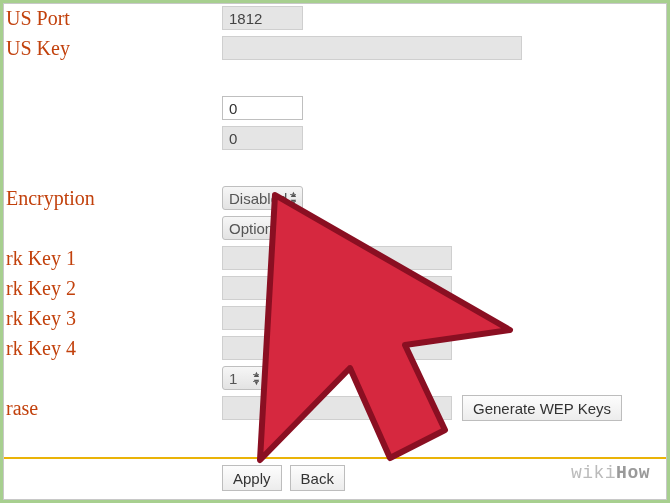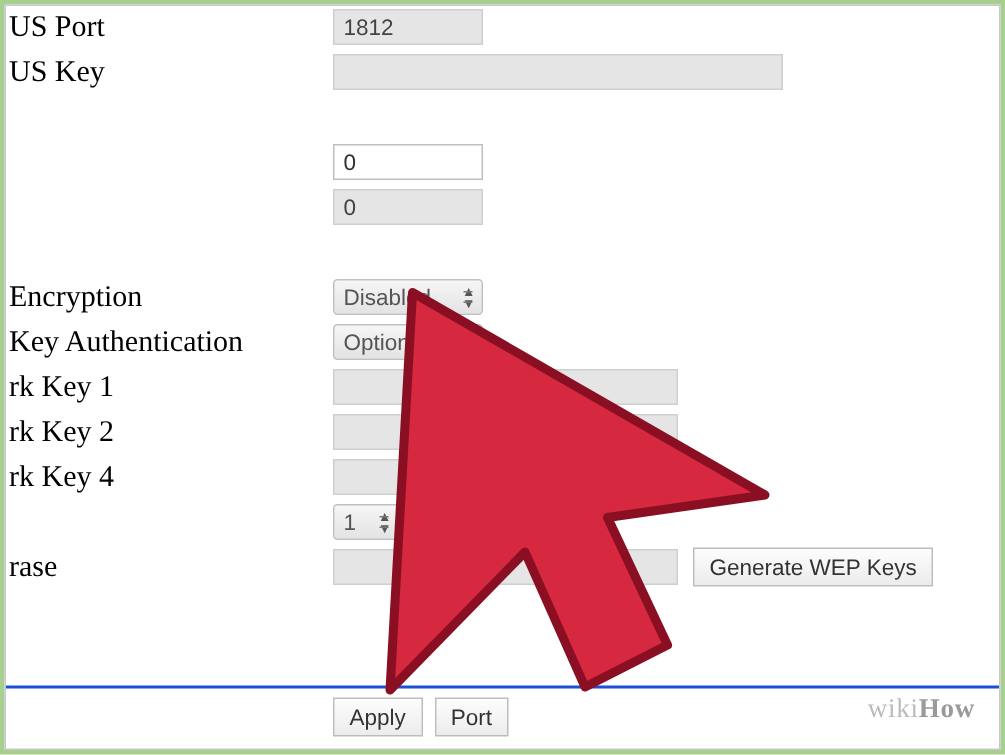--- a/index.html
+++ b/index.html
@@ -28,39 +28,39 @@
   }
   .row {
     display: flex;
     align-items: center;
     height: 28px;
     margin-bottom: 2px;
   }
   .lbl {
     padding-left: 2px;
     white-space: nowrap;
-    color: #000000;
+    color: #c2410c;
   }
   .col2 { position: absolute; left: 218px; }
   .input, .input-ro, .select {
     font-family: Arial, sans-serif;
     font-size: 15px;
     height: 24px;
     border: 1px solid #bfbfbf;
     background: #fff;
     padding: 0 6px;
     color: #333;
   }
   .input-ro {
     background: #e5e5e5;
     color: #444;
     border: 1px solid #cfcfcf;
   }
   .wlong { width: 300px; }
-  .wmed  { width: 100px; }
+  .wmed  { width: 81px; }
   .select {
     background: linear-gradient(#f6f6f6,#e3e3e3);
     border-radius: 3px;
     padding-right: 18px;
     position: relative;
     display: inline-flex;
     align-items: center;
     color: #555;
   }
   .select::after {
@@ -91,31 +91,31 @@
     color: #333;
     background: linear-gradient(#fdfdfd,#ececec);
     border: 1px solid #bdbdbd;
     border-radius: 0;
     cursor: pointer;
   }
   .gap-md { height: 30px; }
   .footer-bar {
     position: absolute;
     left: 0; right: 0; bottom: 8px;
-    border-top: 2px solid #1d4ed8;
+    border-top: 2px solid #eab308;
     padding-top: 6px;
     display: flex;
     gap: 8px;
     padding-left: 218px;
   }
   .watermark {
     position: absolute;
     right: 16px;
     bottom: 16px;
-    font-family: Liberation Serif, serif;
+    font-family: Liberation Mono, monospace;
     font-size: 18px;
     color: #bbb;
     letter-spacing: 0.5px;
   }
   .watermark b { color: #9a9a9a; font-weight: bold; }
   .arrow {
     position: absolute;
     pointer-events: none;
   }
 </style>
@@ -148,37 +148,40 @@
     <div class="row">
       <span class="lbl">Encryption</span>
       <span class="col2">
         <span class="select wmed">
           <span>Disabled</span>
           <span class="updown">▲<br>▼</span>
         </span>
       </span>
     </div>
     <div class="row">
-      <span class="lbl"> Key Authentication</span>
       <span class="col2">
         <span class="select wmed">
           <span>Optional</span>
           <span class="updown">▲<br>▼</span>
         </span>
       </span>
     </div>
     <div class="row">
       <span class="lbl">rk Key 1</span>
       <span class="col2"><input class="input-ro" style="width: 230px;" readonly=""></span>
     </div>
     <div class="row">
       <span class="lbl">rk Key 2</span>
       <span class="col2"><input class="input-ro" style="width: 230px;" readonly=""></span>
     </div>
     <div class="row">
+      <span class="lbl">rk Key 3</span>
+      <span class="col2"><input class="input-ro" style="width: 230px;" readonly=""></span>
+    </div>
+    <div class="row">
       <span class="lbl">rk Key 4</span>
       <span class="col2"><input class="input-ro" style="width: 230px;" readonly=""></span>
     </div>
     <div class="row">
       <span class="col2">
         <span class="select" style="width:44px">
           <span>1</span>
           <span class="updown">▲<br>▼</span>
         </span>
       </span>
@@ -186,21 +189,21 @@
     <div class="row">
       <span class="lbl">rase</span>
       <span class="col2" style="display:flex;align-items:center;gap:10px">
         <input class="input-ro" style="width: 230px;" readonly="">
         <button class="btn">Generate WEP Keys</button>
       </span>
     </div>
 
     <div class="footer-bar">
       <button class="btn">Apply</button>
-      <button class="btn">Port</button>
+      <button class="btn">Back</button>
     </div>
 
     <div class="watermark">
       <span>wiki</span><b>How</b>
     </div>
   </div>
 </div>
 
 <svg class="arrow" width="320" height="340" viewBox="0 0 320 340" style="left:210px; top:140px;">
   <path d="M 50 320

